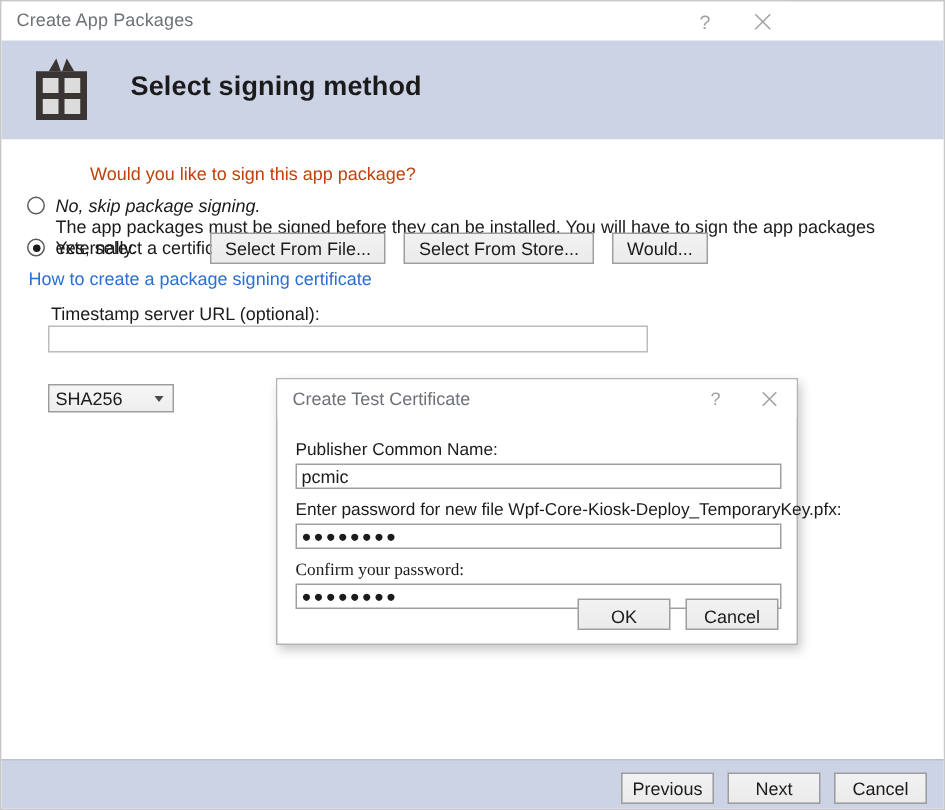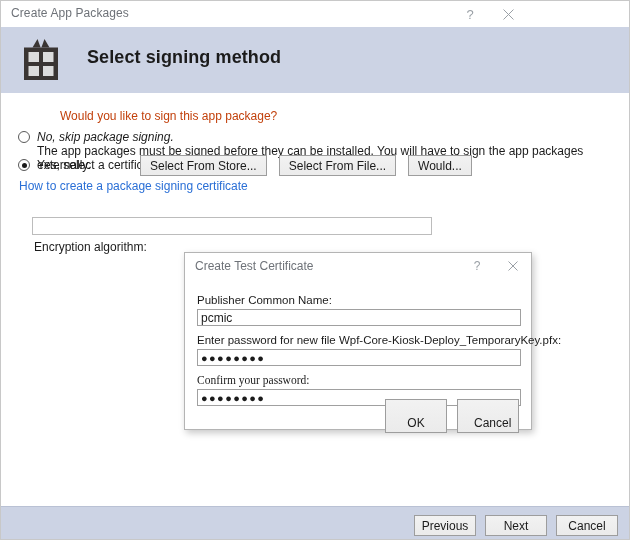--- a/index.html
+++ b/index.html
@@ -331,21 +331,21 @@
   .modal-buttons {
     position: absolute;
     right: 12px;
     top: 120px;
     display: flex;
     gap: 10px;
   }
   .modal-buttons .winbtn {
     width: 62px;
     height: 21px;
-    padding: 16px;
+    padding: 4px;
     text-align: center;
   }
 </style>
 </head>
 <body>
 
 <div id="app-window">
 
   <div class="titlebar">
     <div class="titlebar-text">Create App Packages</div>
@@ -388,30 +388,34 @@
     </div>
 
     <div class="radio-sublabel">The app packages must be signed before they can be installed. You will have to sign the app packages externally.</div>
 
     <div class="radio-row r2">
       <span class="radio checked"></span>
       <span>Yes, select a certificate:</span>
     </div>
 
     <div class="cert-buttons">
+      <button class="winbtn">Select From File...</button>
       <button class="winbtn">Select From Store...</button>
-      <button class="winbtn">Select From File...</button>
       <button class="winbtn">Would...</button>
     </div>
 
     <a class="howto-link" href="#">How to create a package signing certificate</a>
 
+    <div class="ts-label">Timestamp server URL (optional):</div>
     <input class="ts-input" type="text" value="" style="">
 
-    <div class="enc-label">Encryption algorithm:</div>
+    <div class="enc-select">
+      <span>SHA256</span>
+      <span class="enc-arrow"></span>
+    </div>
   </div>
 
   <div class="footer-band">
     <div class="footer-buttons">
       <button class="winbtn">Previous</button>
       <button class="winbtn">Next</button>
       <button class="winbtn">Cancel</button>
     </div>
   </div>
 

